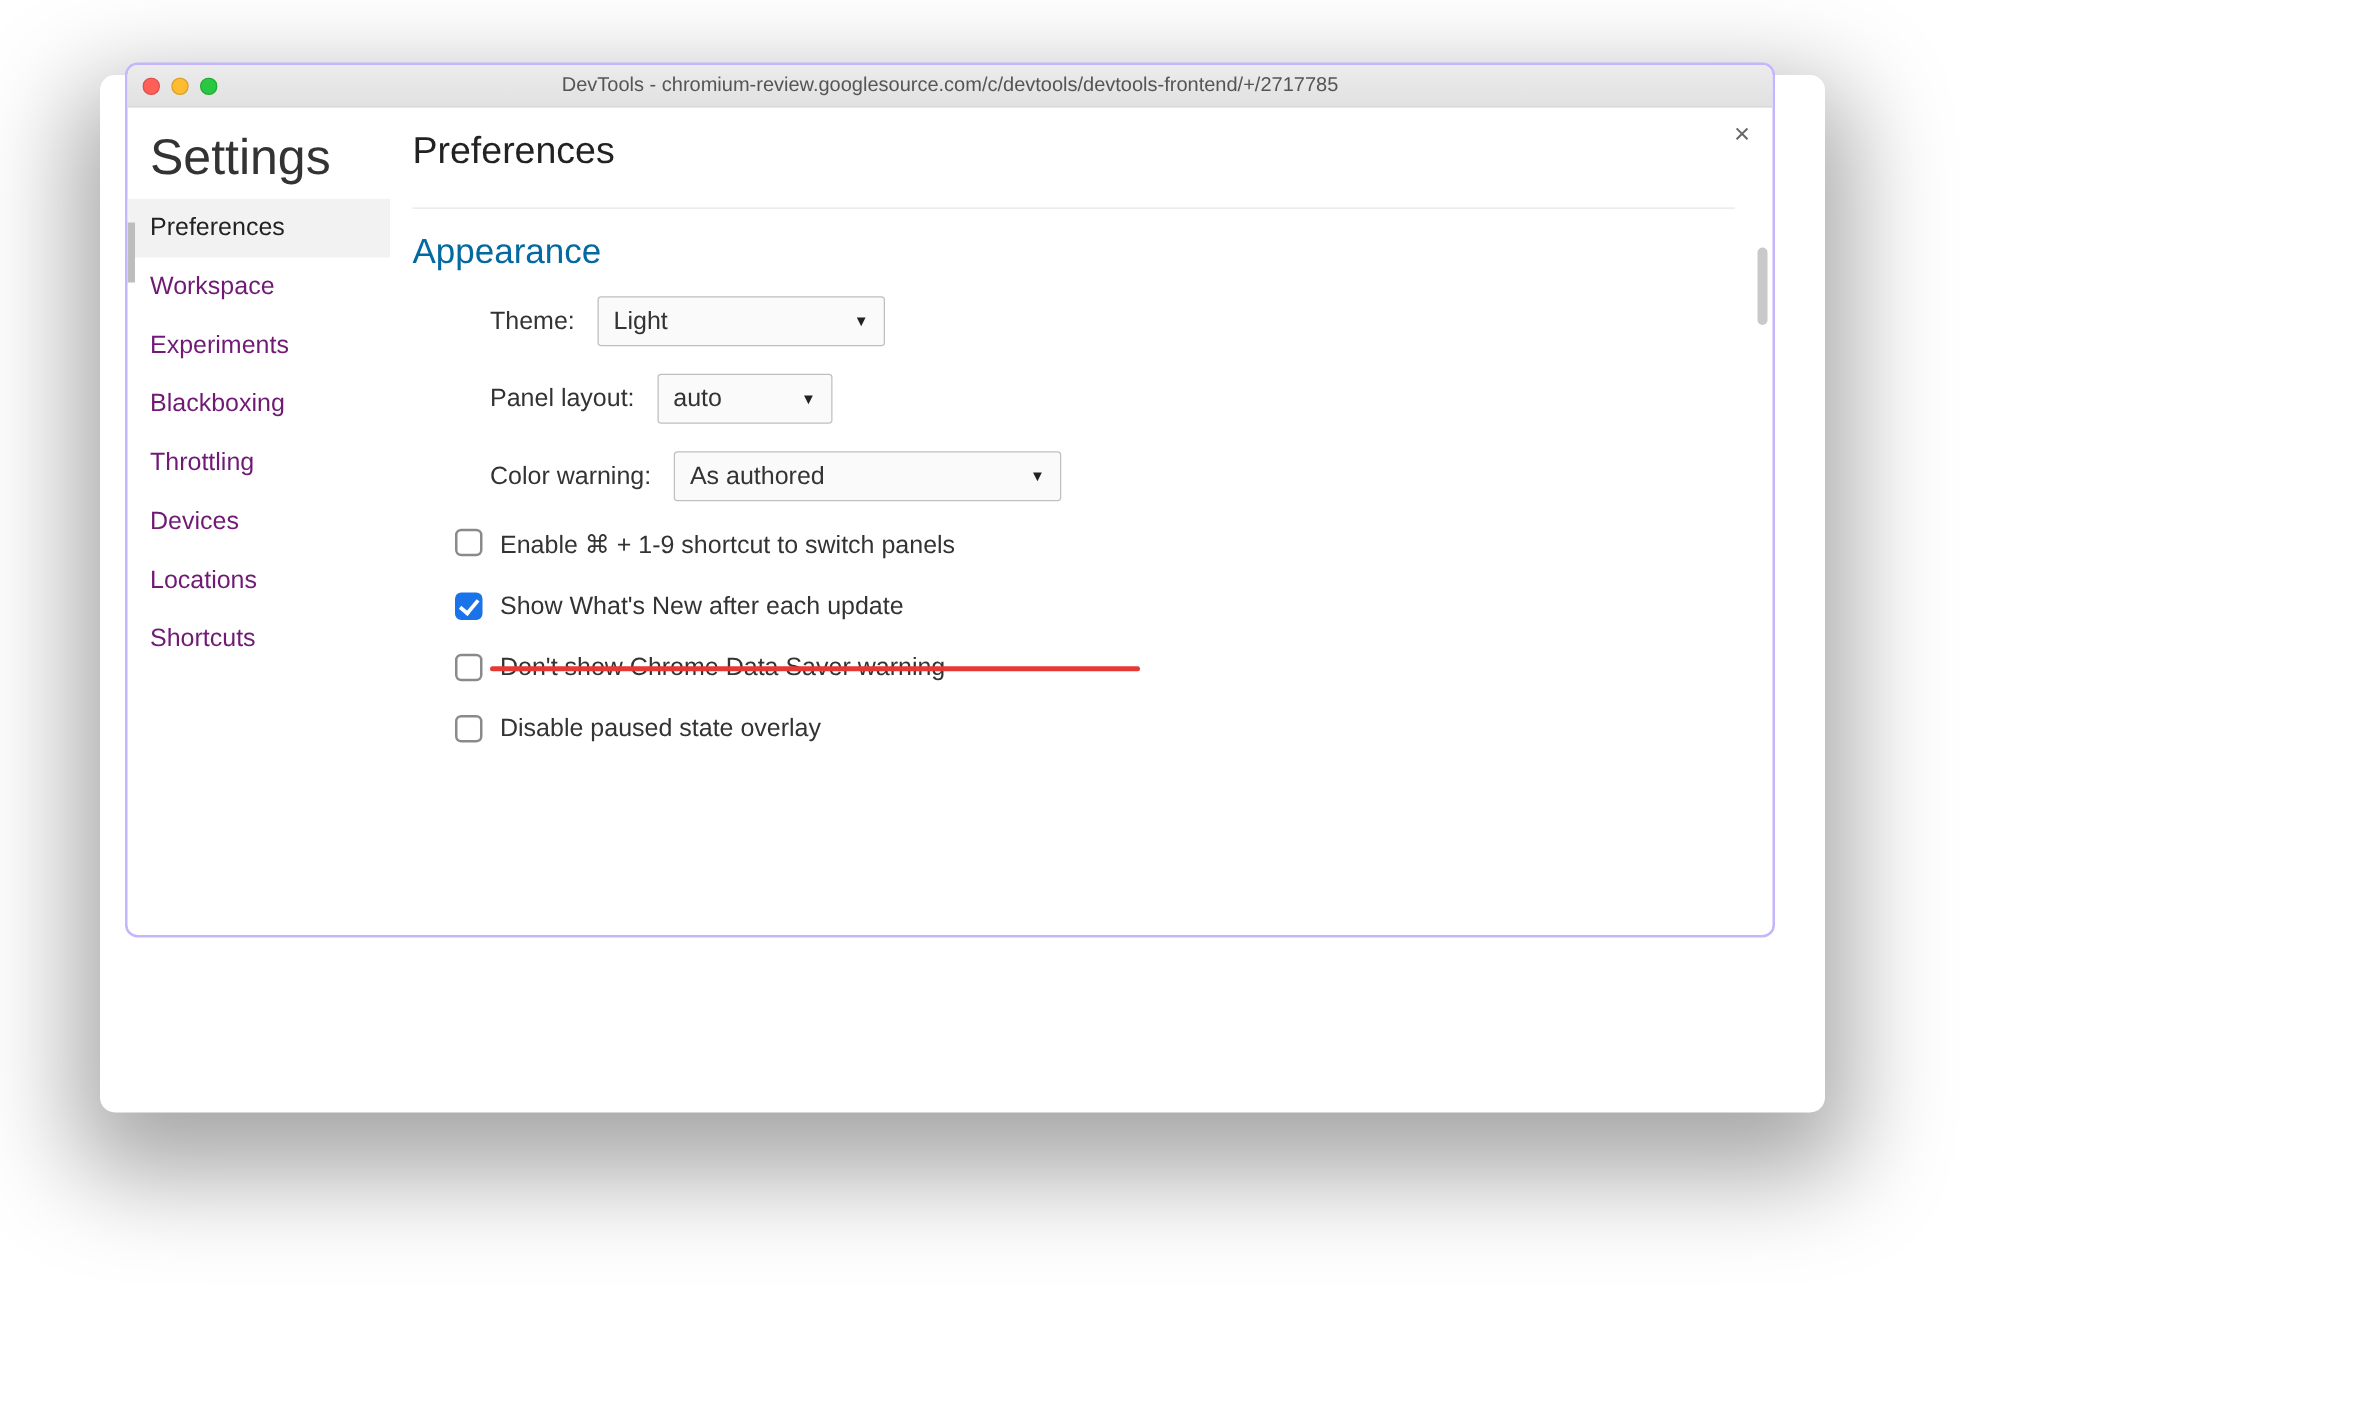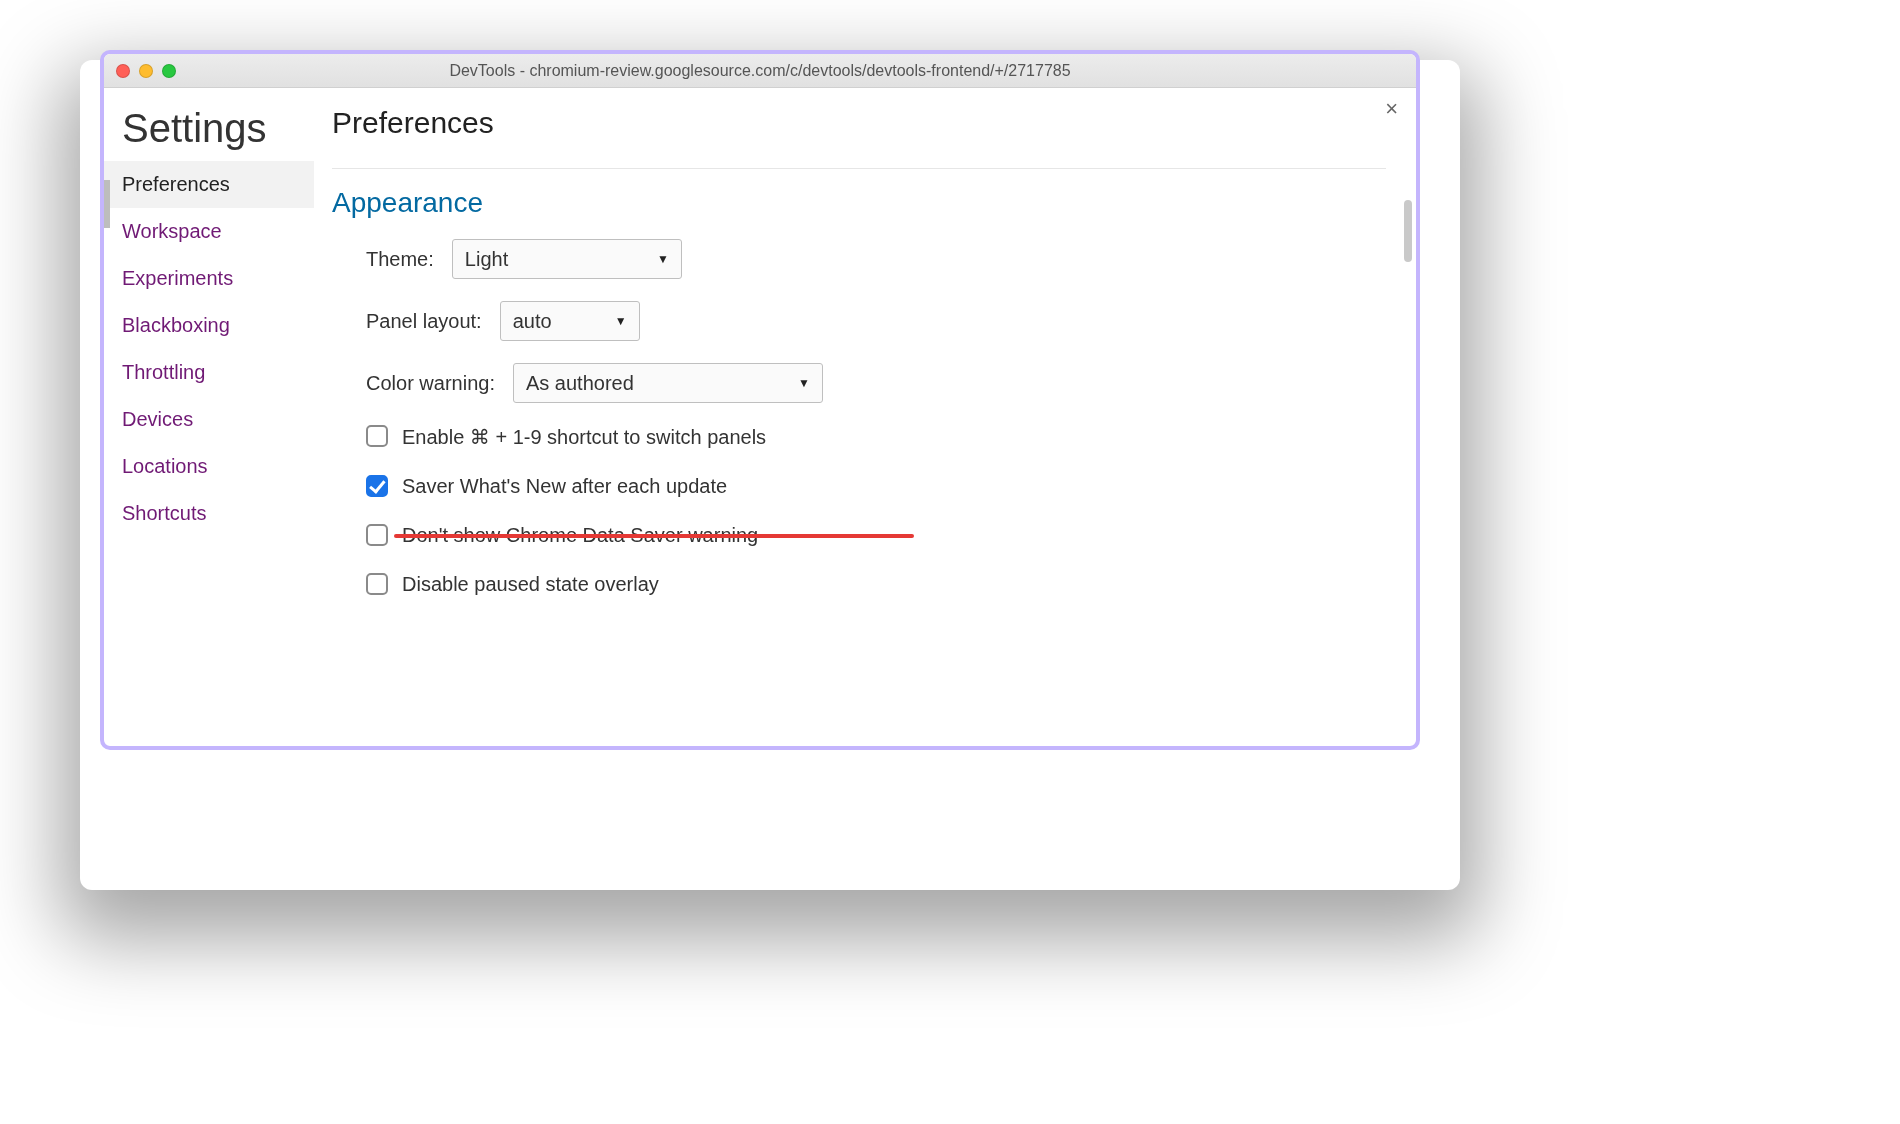--- a/index.html
+++ b/index.html
@@ -28,21 +28,21 @@
     z-index: 0;
   }
   .window {
     position: absolute;
     top: 30px; left: 80px;
     width: 1320px;
     height: 700px;
     background: #ffffff;
     border-radius: 10px;
     overflow: hidden;
-    border: 4px solid #c4b5fd;
+    border: 2px solid #c4b5fd;
     z-index: 1;
   }
   .titlebar {
     height: 34px;
     background: linear-gradient(#ececec,#e1e1e1);
     border-bottom: 1px solid #d0d0d0;
     display: flex;
     align-items: center;
     padding: 0 12px;
     position: relative;
@@ -132,20 +132,21 @@
   }
   .field-row {
     display:flex;
     align-items:center;
     margin: 0 0 22px 34px;
     font-size: 20px;
     color:#333;
   }
   .field-label {
     margin-right: 18px;
+    margin-left: 28px;
   }
   .select {
     border:1px solid #bfbfbf;
     background:#fafafa;
     height:40px;
     display:flex;
     align-items:center;
     justify-content: space-between;
     padding: 0 12px;
     font-size:20px;
@@ -281,21 +282,21 @@
           </div>
         </div>
 
         <div class="check-row">
           <div class="checkbox"></div>
           <span>Enable ⌘ + 1-9 shortcut to switch panels</span>
         </div>
 
         <div class="check-row">
           <div class="checkbox checked"></div>
-          <span>Saver What's New after each update</span>
+          <span>Show What's New after each update</span>
         </div>
 
         <div class="check-row">
           <div class="checkbox"></div>
           <span>Don't show Chrome Data Saver warning</span>
           <div class="strike-line"></div>
         </div>
 
         <div class="check-row">
           <div class="checkbox"></div>

